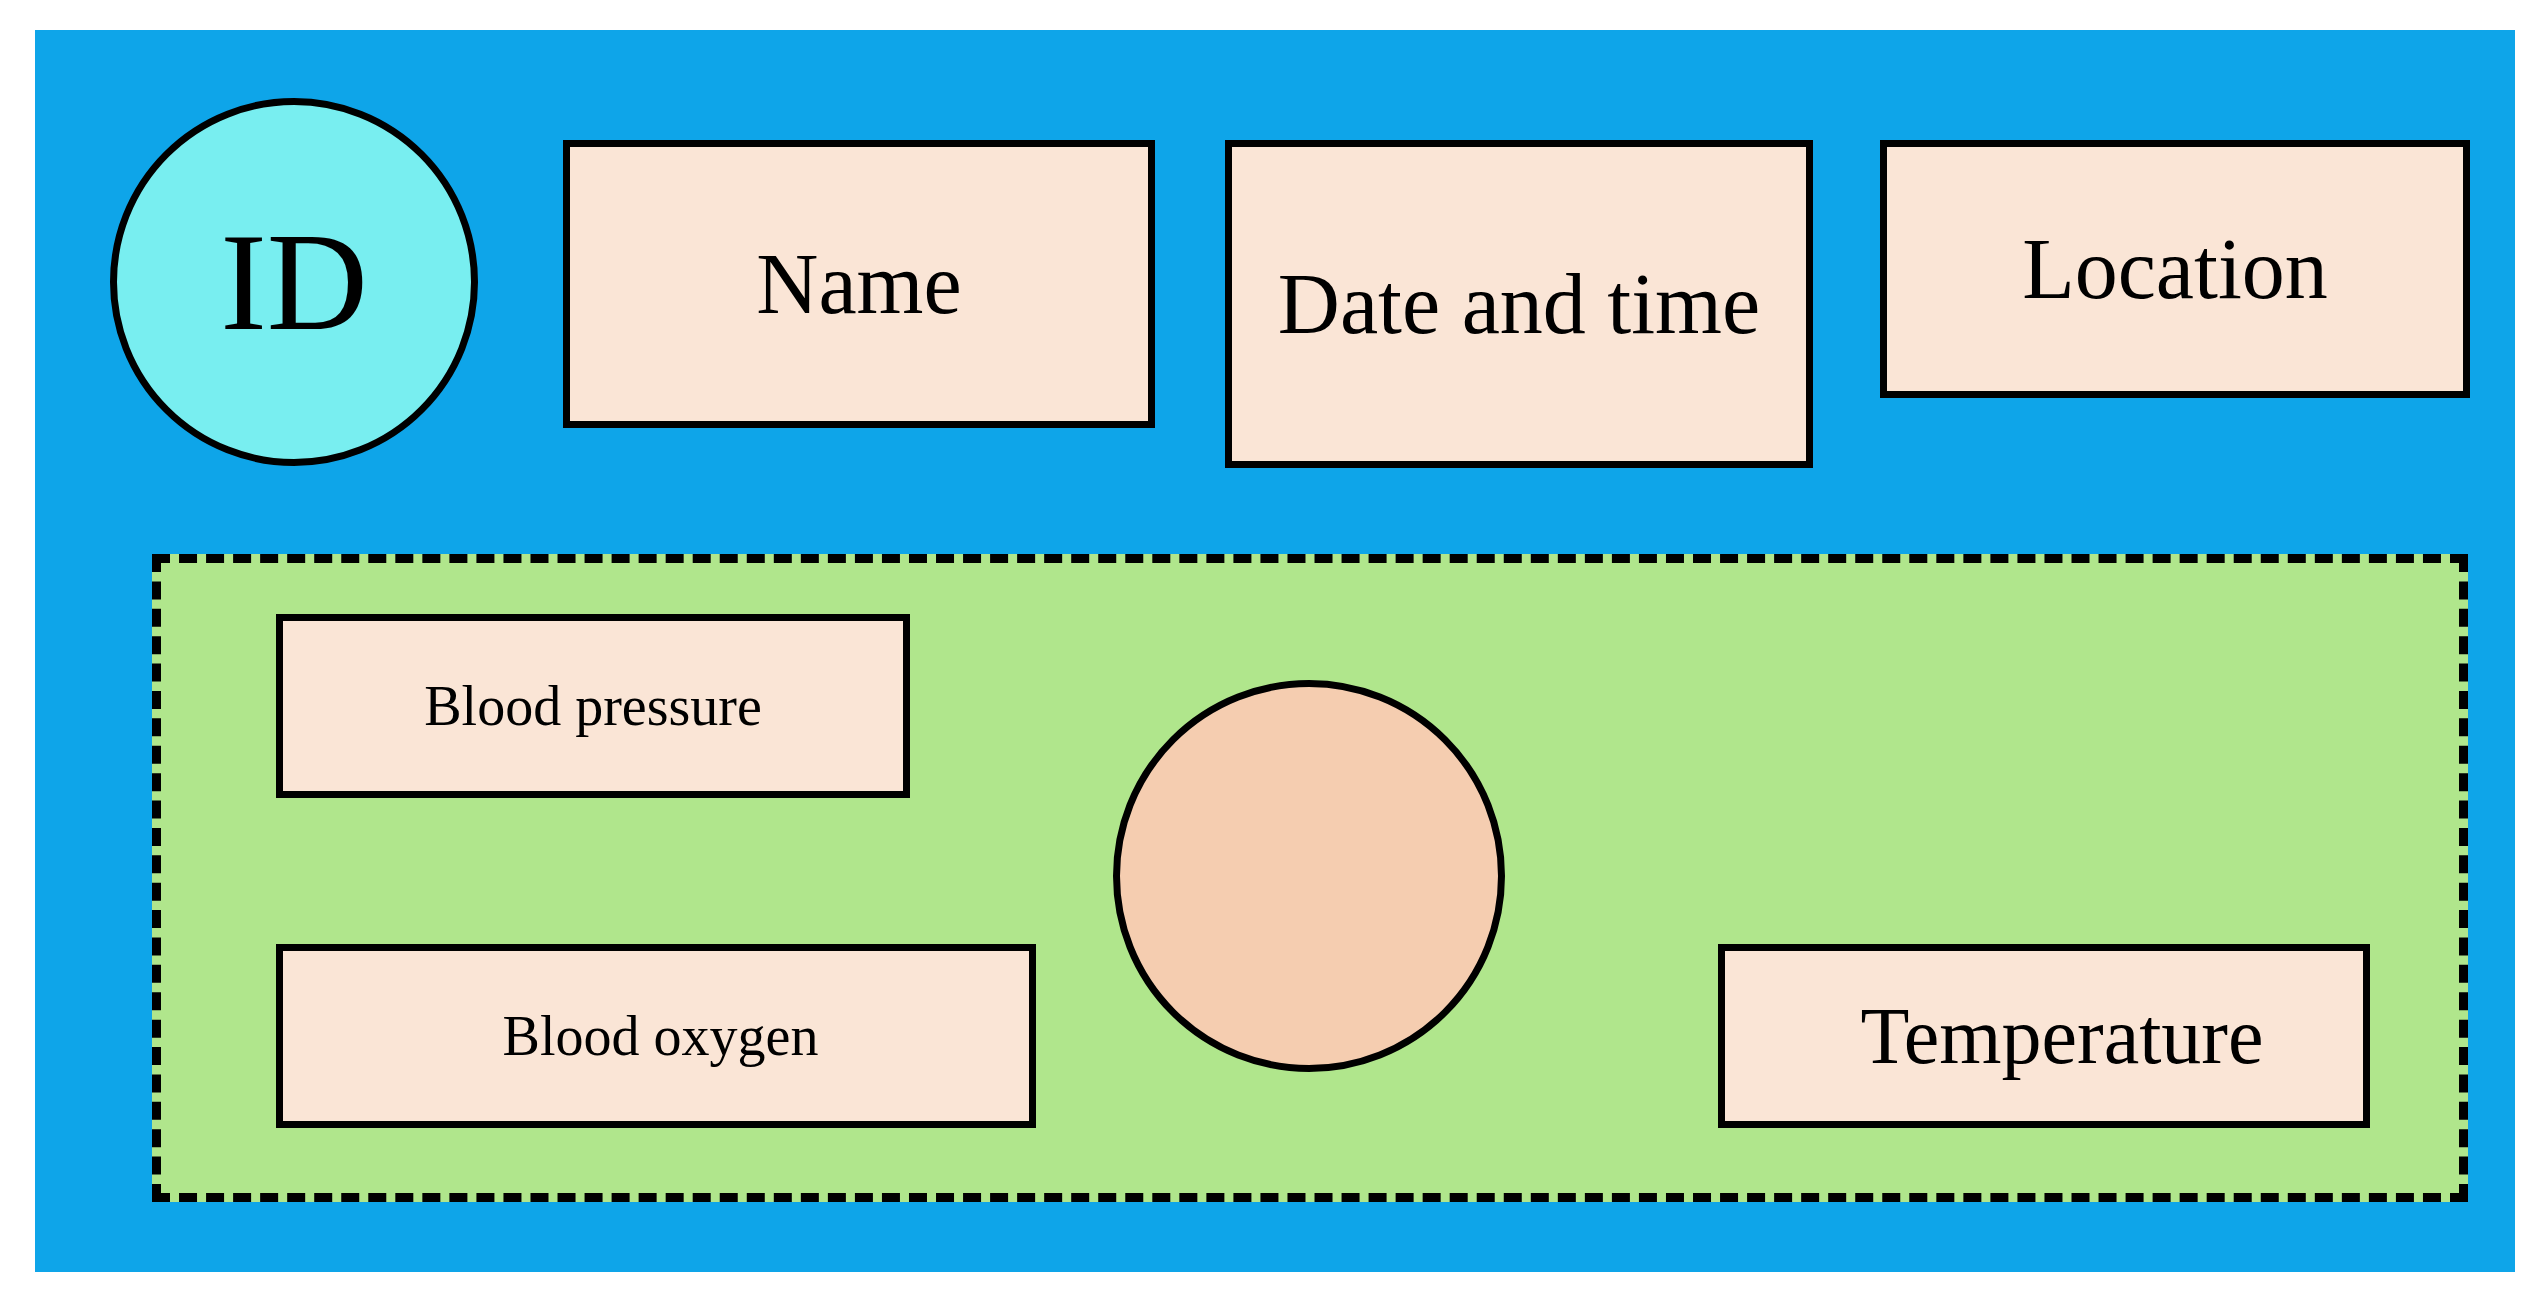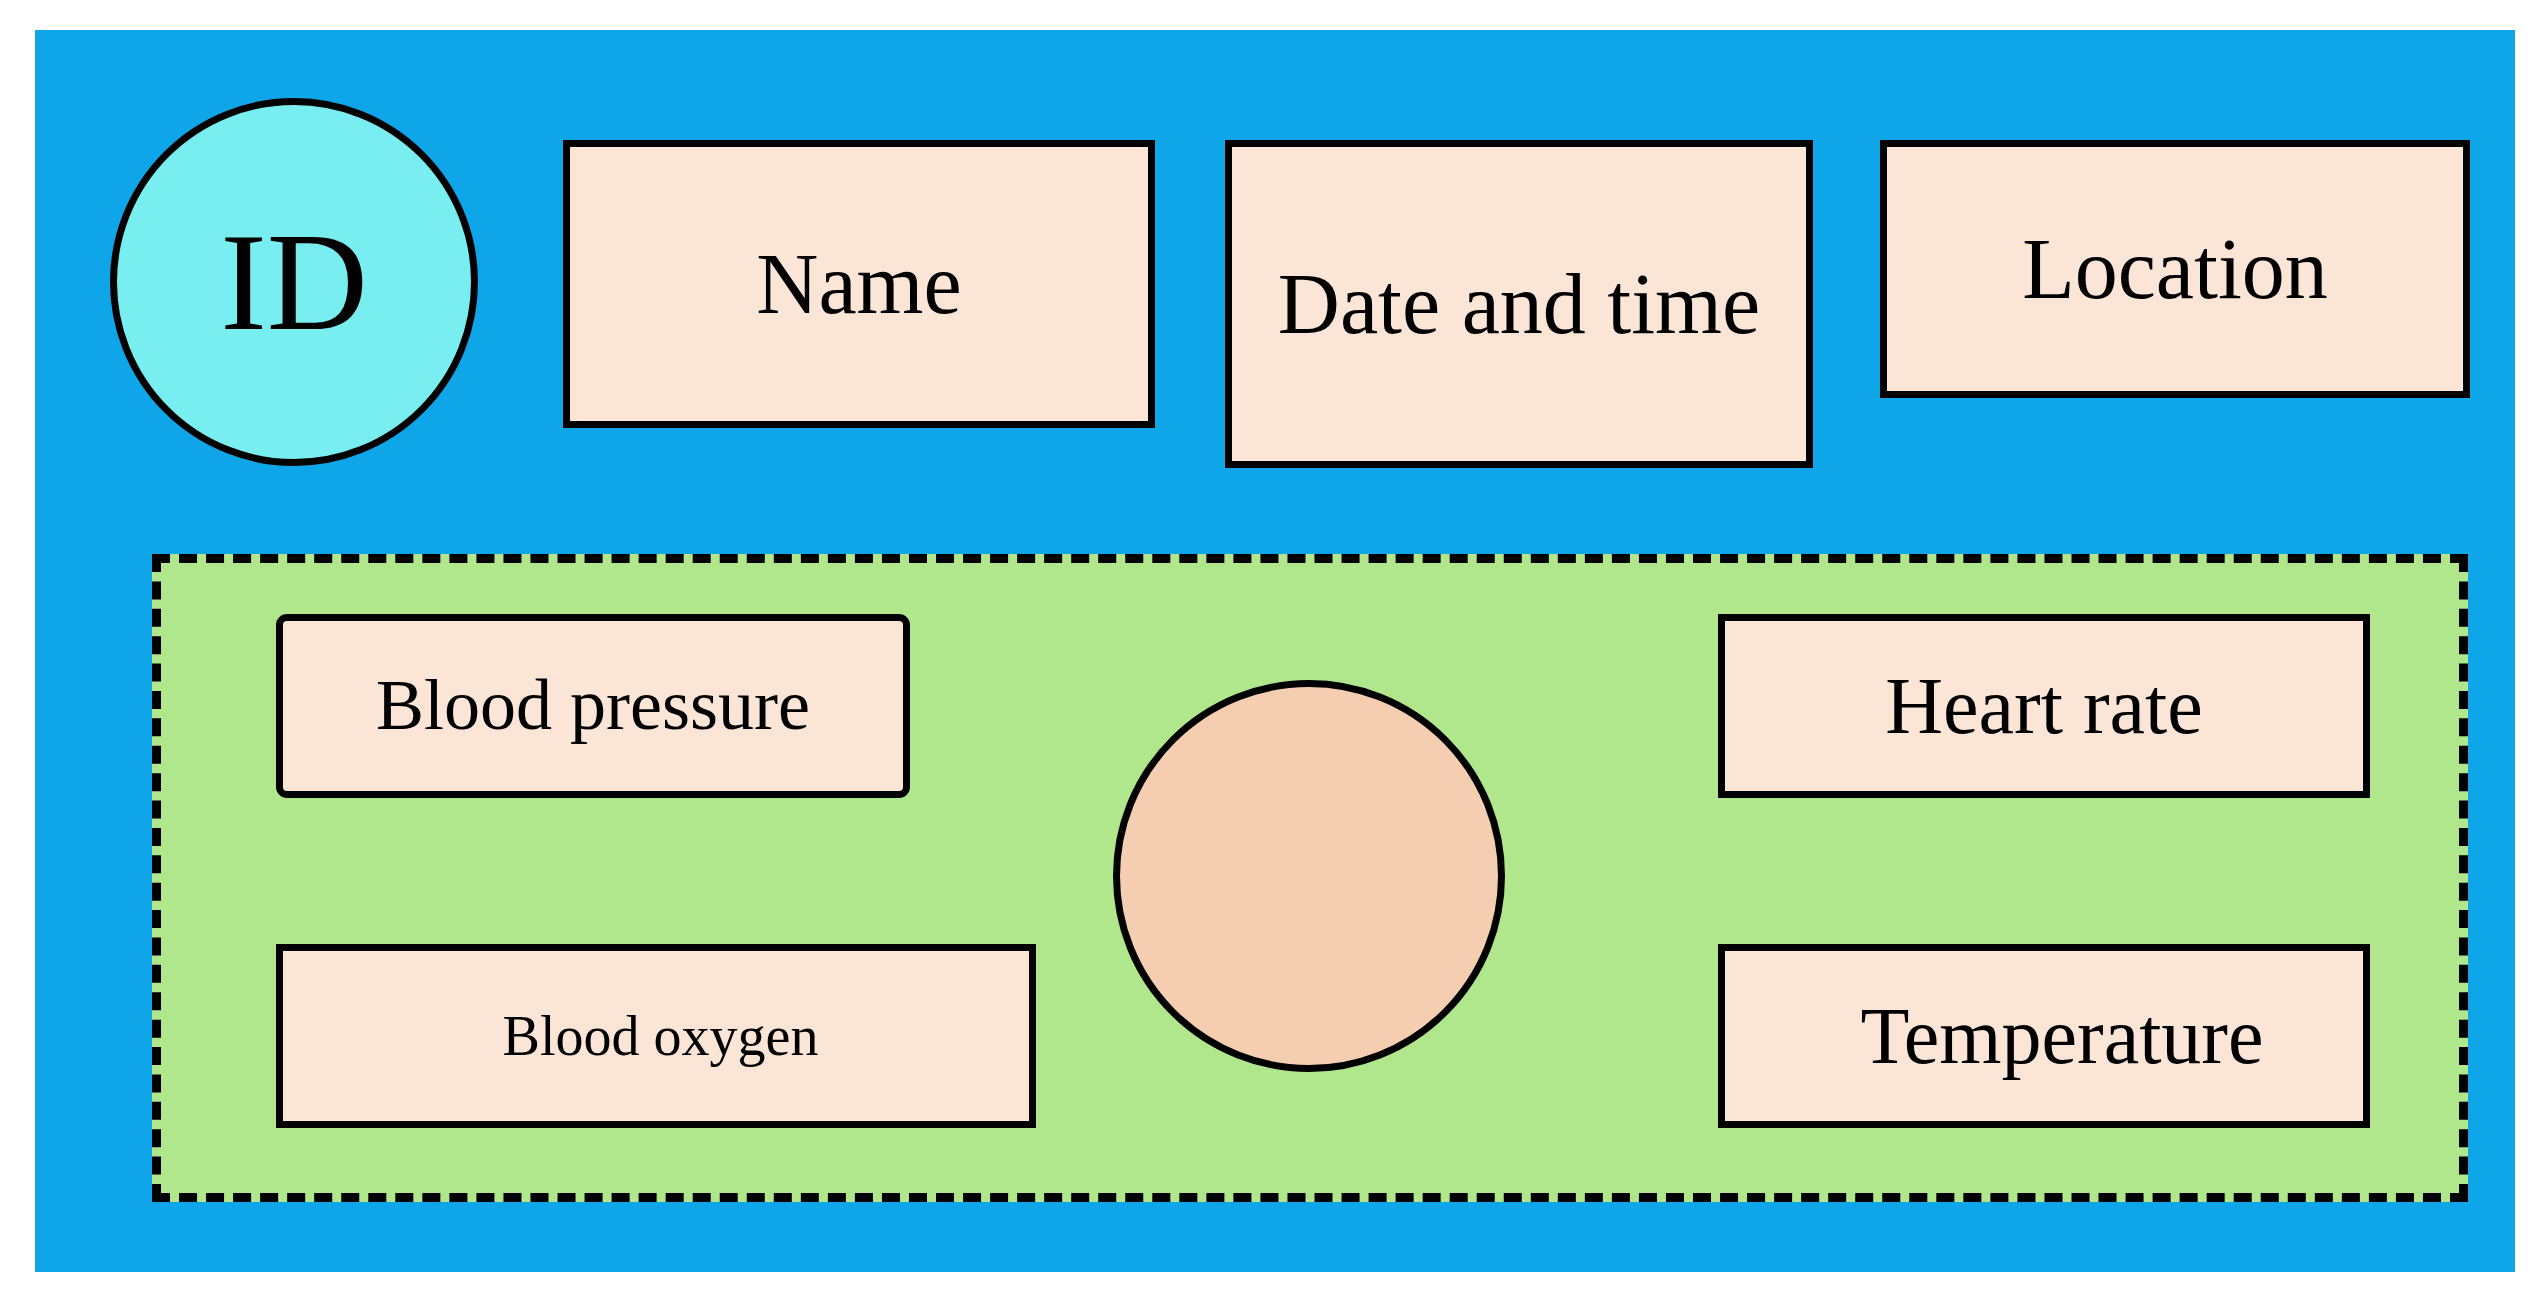--- a/index.html
+++ b/index.html
@@ -97,22 +97,21 @@
     background: #b0e68c;
     border: 9px dashed #000000;
   }
 
   
   #box-blood-pressure {
     left: 241px;
     top: 584px;
     width: 634px;
     height: 184px;
-    font-size: 72px;
-    border-radius: 11px;
+    font-size: 56px;
   }
   #box-blood-oxygen {
     left: 241px;
     top: 914px;
     width: 760px;
     height: 184px;
     font-size: 56px;
     padding-left: 9px;
   }
   #box-heart-rate {
@@ -169,23 +168,20 @@
     <div id="green-region"></div>
 
     <div class="node-box" id="box-blood-pressure">
       <span>Blood pressure</span>
     </div>
 
     <div class="node-box" id="box-blood-oxygen">
       <span>Blood oxygen</span>
     </div>
 
-    <div class="node-box" id="box-heart-rate">
-      <span>Heart rate</span>
-    </div>
 
     <div class="node-box" id="box-temperature">
       <span>Temperature</span>
     </div>
 
     <div class="node-circle" id="medical-data-circle">
       <div>
       </div>
     </div>
 

